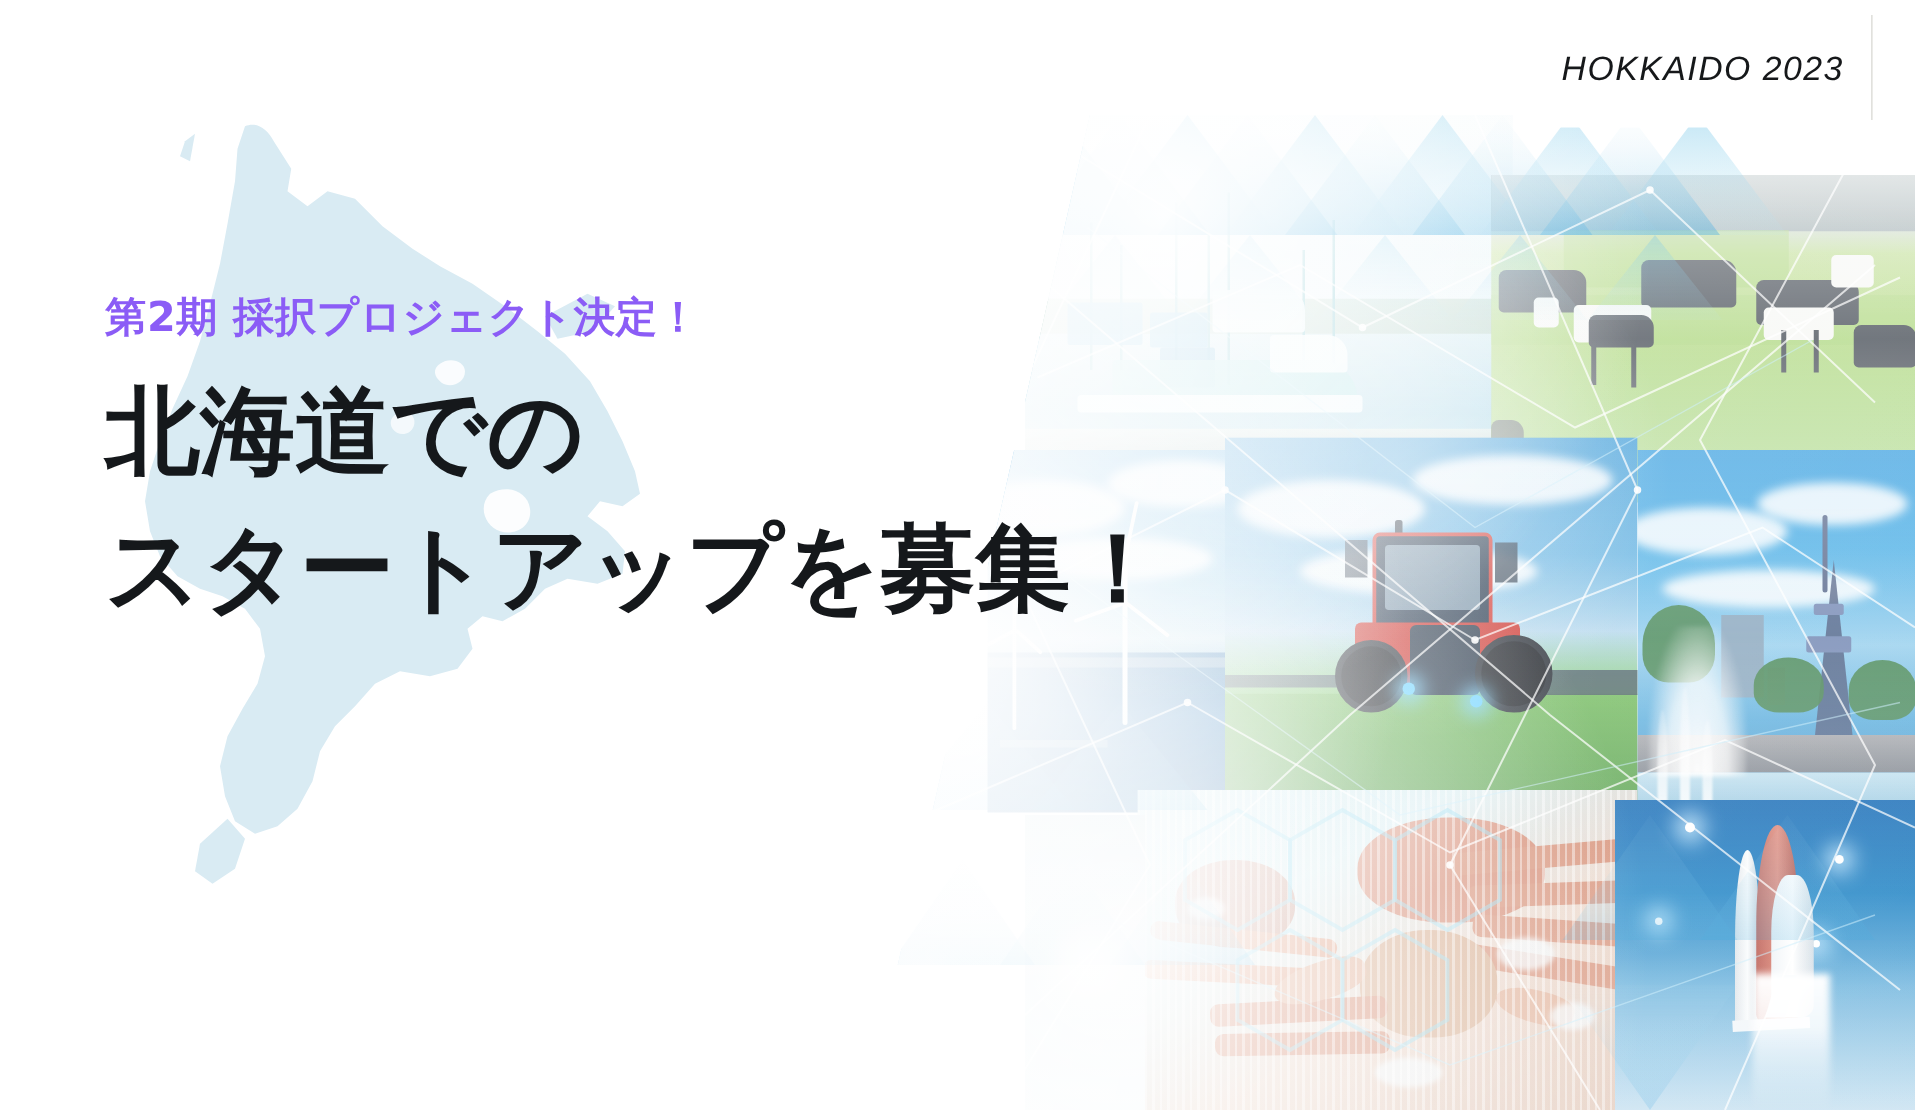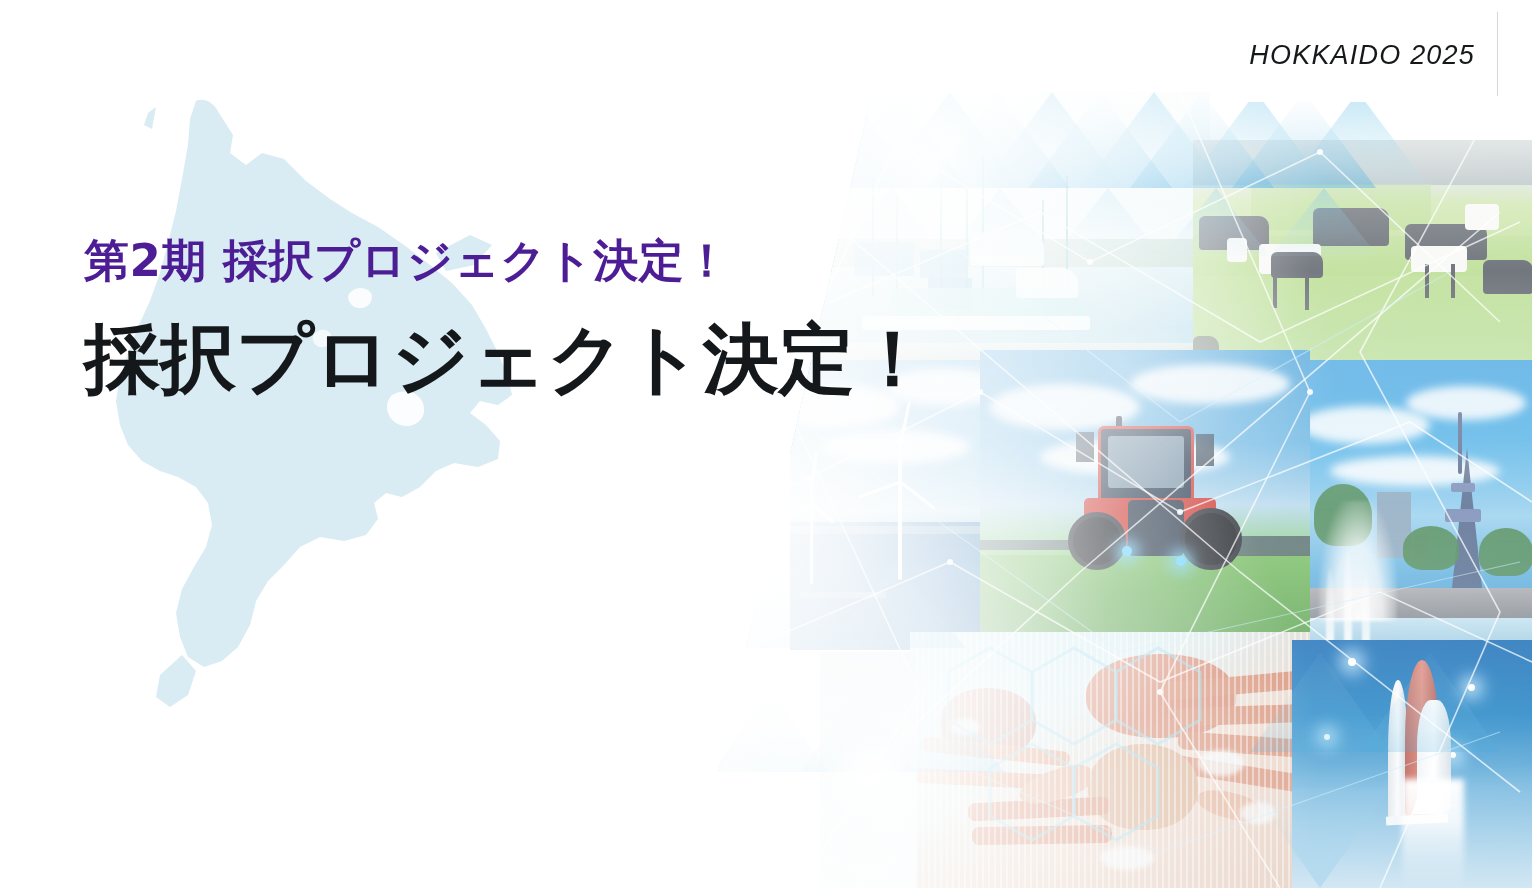--- a/index.html
+++ b/index.html
@@ -229,23 +229,23 @@
     font-family:"Liberation Sans", sans-serif;
     font-weight:normal; font-size:15px; letter-spacing:1.1px;
     color:#1b1d20; line-height:1.1;
   }
 
   
   #copy { position:absolute; left:84px; top:236px; z-index:20; }
   #eyebrow {
     font-family:"DejaVu Sans", sans-serif;
     font-weight:bold;
-    font-size:45px;
+    font-size:33px;
     letter-spacing:0.5px;
-    color:#4c1d95;
+    color:#8b5cf6;
     white-space:nowrap;
     line-height:1.1;
   }
   #headline {
     margin-top:18px;
     font-family:"DejaVu Sans", sans-serif;
     font-weight:bold;
     font-size:76px;
     line-height:1.44;
     letter-spacing:0px;
@@ -567,25 +567,26 @@
         </g>
       </svg>
     </div>
 
     <div id="collage-fade"></div>
     <div id="collage-haze"></div>
   </div>
 
   <div id="header">
     <div id="header-text">
-      <div id="hok-line">HOKKAIDO 2025</div>
+      <div id="hok-line">HOKKAIDO 2023</div>
     </div>
     <div id="header-divider"></div>
   </div>
 
   <div id="copy">
     <div id="eyebrow">第2期 採択プロジェクト決定！</div>
     <div id="headline">
-      <span class="hl-line">採択プロジェクト決定！</span>
+      <span class="hl-line">北海道での</span>
+      <span class="hl-line">スタートアップを募集！</span>
     </div>
   </div>
 
 </div>
 
 </body></html>

